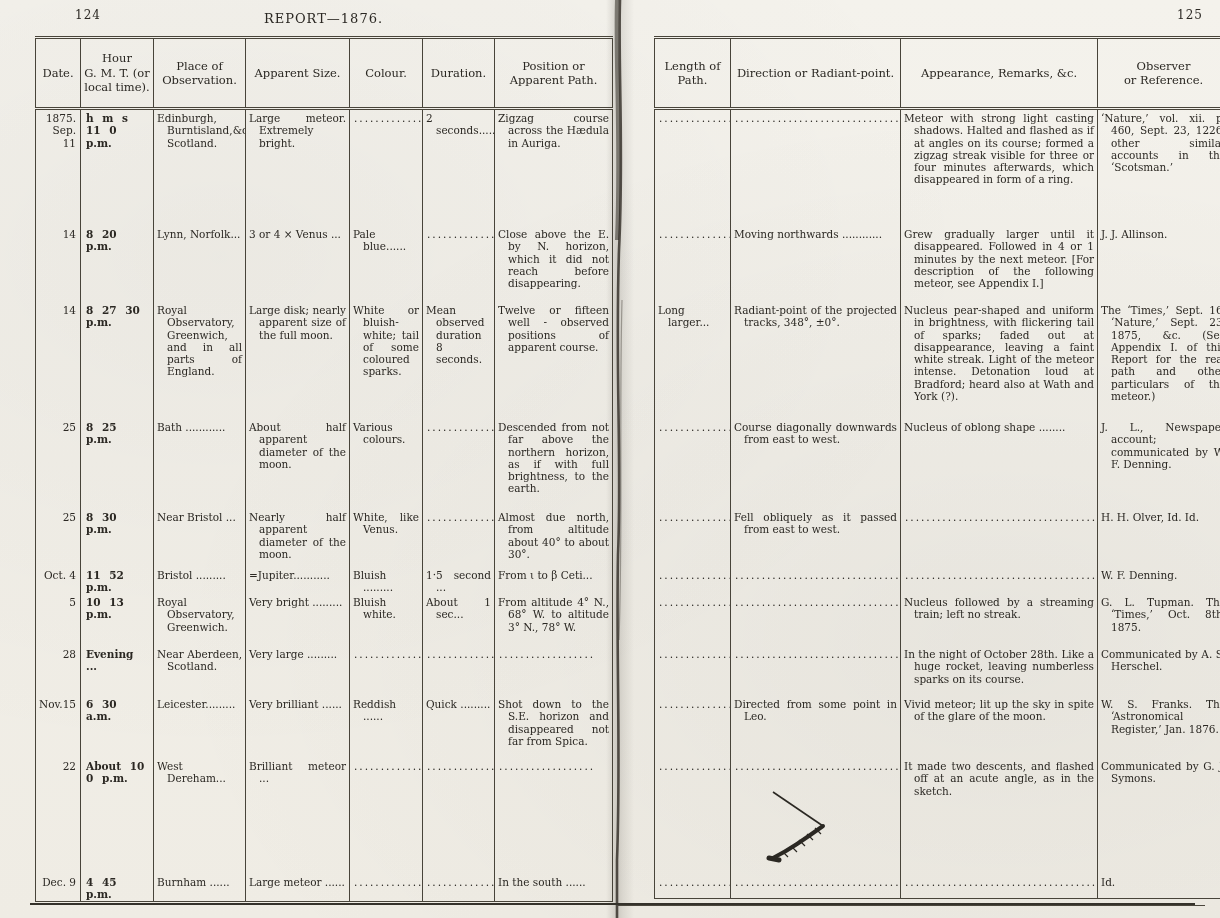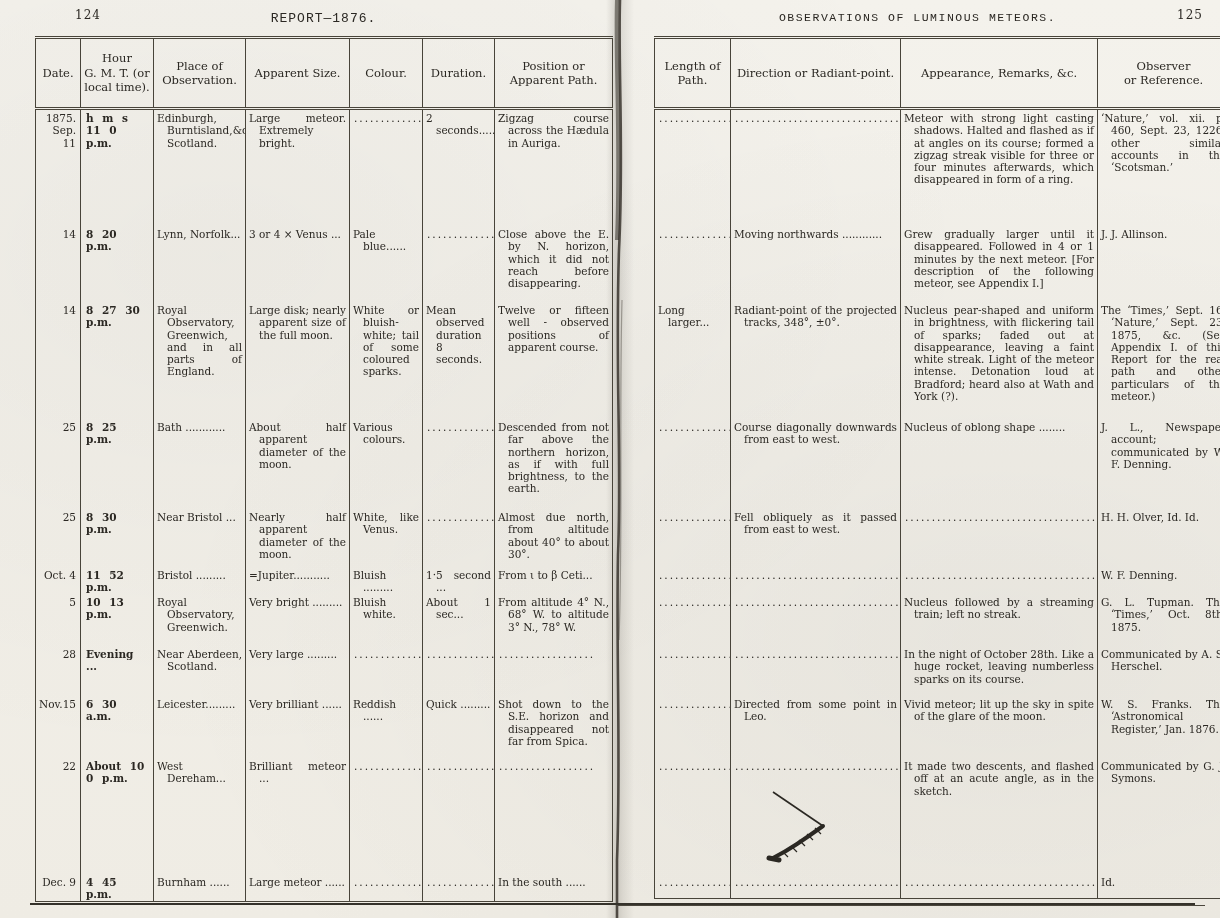--- a/index.html
+++ b/index.html
@@ -12,21 +12,21 @@
     font-family:"DejaVu Serif","Liberation Serif",serif;
     color:#2b2823;
   }
   .page-header{position:absolute;top:8px;height:22px;font-size:12px;}
   .ph-left{left:35px;width:577px;}
   .ph-right{left:630px;width:575px;}
   .page-num{position:absolute;top:0;font-size:12px;letter-spacing:1px;}
   .pn-left{left:40px;}
   .pn-right{right:2px;}
   .running-title{position:absolute;top:3px;left:0;right:0;text-align:center;
-    font-size:11.5px;letter-spacing:1.5px;font-family:Liberation Mono, monospace;}
+    font-size:11.5px;letter-spacing:1.5px;}
   .rt-left{font-size:13px;letter-spacing:1px;}
 
   table.obs-table{
     position:absolute;top:36px;border-collapse:collapse;table-layout:fixed;
     font-size:10.5px;line-height:1.17;
   }
   #left-table{left:35px;width:577px;}
   #right-table{left:654px;width:575px;}
   .obs-table th,.obs-table td{
     border-left:1px solid #48443a;border-right:1px solid #48443a;
@@ -73,21 +73,20 @@
 <body>
 
 <div class="scan-root">
 
   <div class="page-header ph-left">
     <span class="page-num pn-left">124</span>
     <span class="running-title rt-left">REPORT—1876.</span>
   </div>
 
   <div class="page-header ph-right">
-    <span class="running-title">OBSERVATIONS OF LUMINOUS METEORS.</span>
     <span class="page-num pn-right">125</span>
   </div>
 
   <table class="obs-table" id="left-table">
     <colgroup>
       <col class="c-date">
         <col class="c-hour">
         <col class="c-place">
         <col class="c-size">
       <col class="c-colour">

